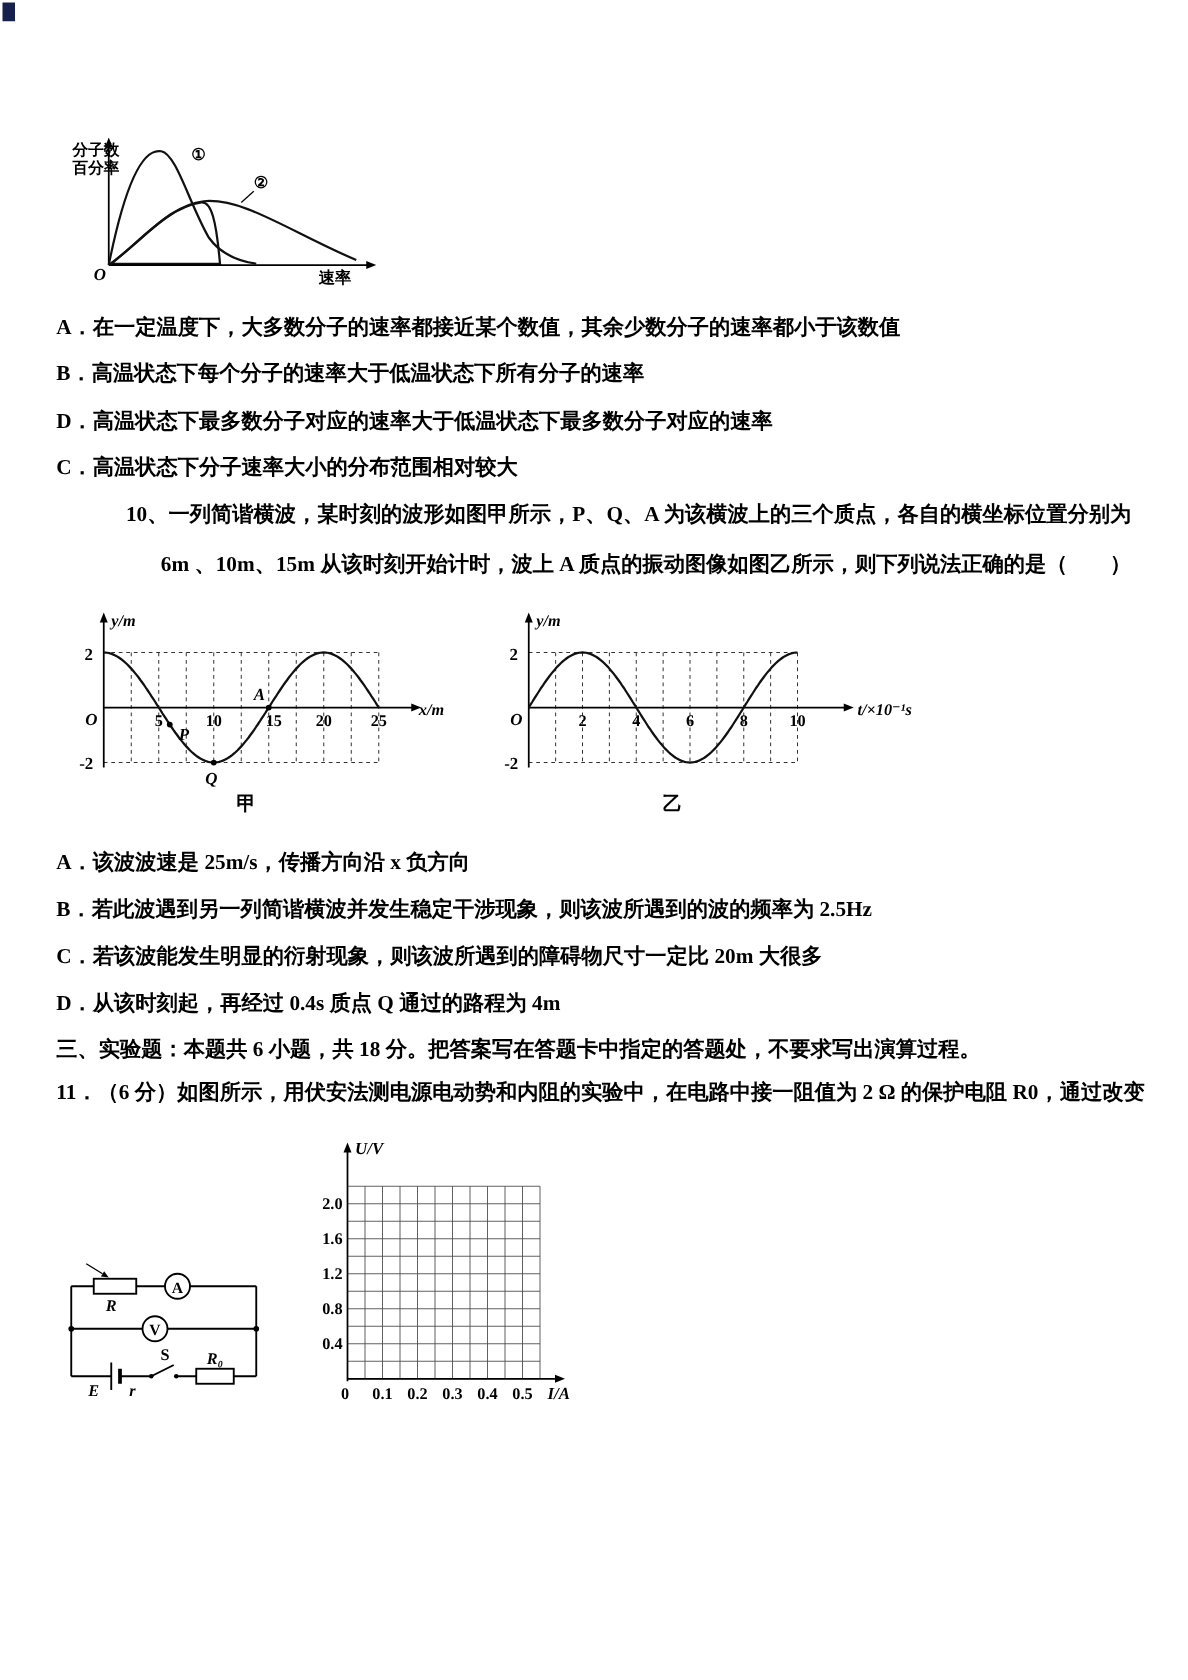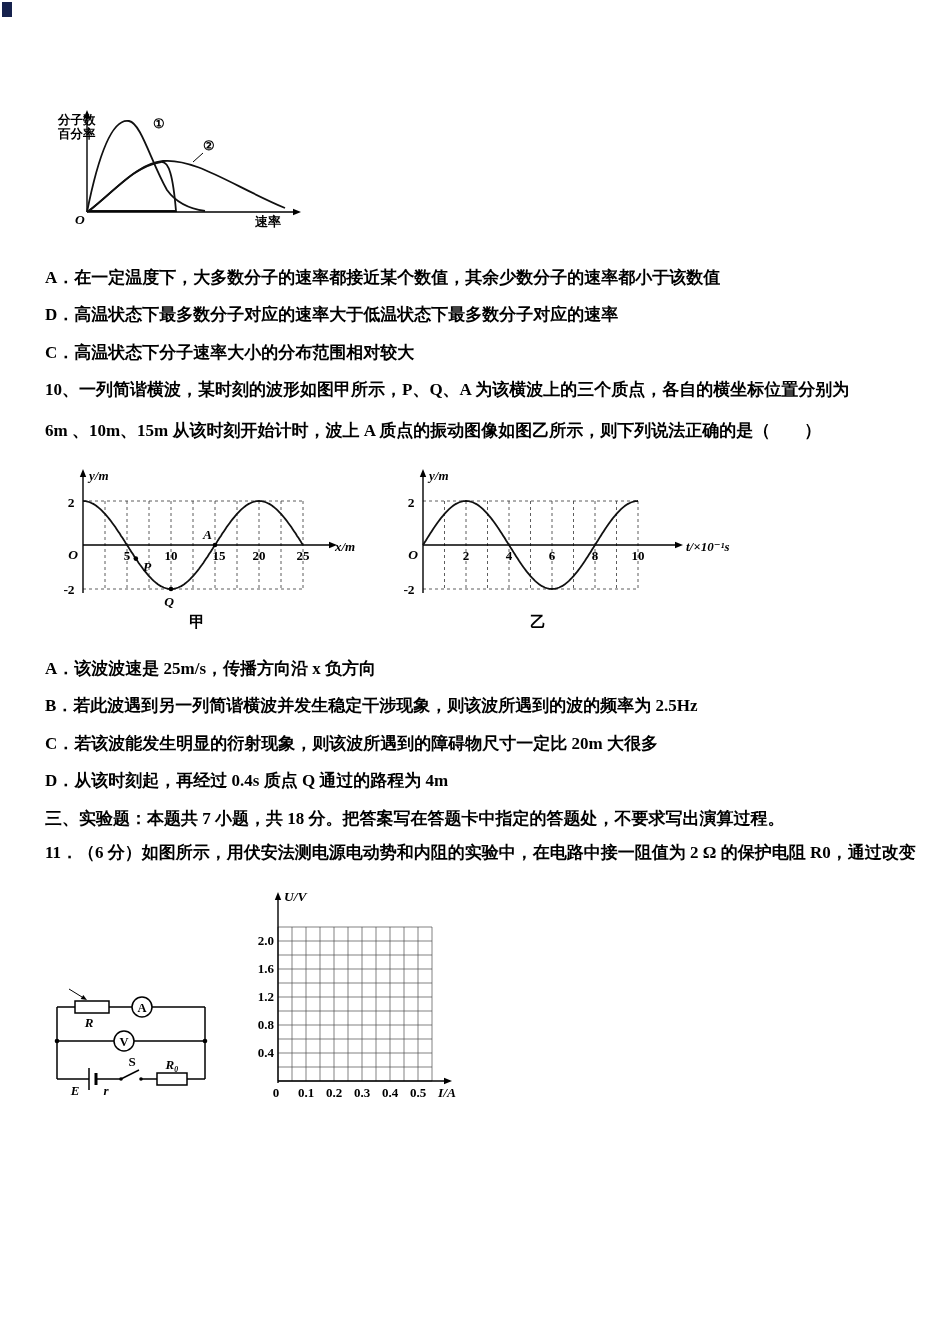--- a/index.html
+++ b/index.html
@@ -4,24 +4,24 @@
 <style>
   html,body{margin:0;padding:0;background:#fff;}
   body{
     width:950px;height:1344px;overflow:hidden;position:relative;
     font-family:"Liberation Serif","DejaVu Serif",serif;
     font-weight:bold;color:#000;
   }
   .page{padding:0 45px;position:relative;}
   .corner-mark{position:absolute;left:2px;top:2px;width:10px;height:15px;background:#16224d;}
   .fig1{margin:104px 0 0 12px;text-decoration:underline;}
-  .opts{margin-top:36px;}
+  .opts{margin-top:20px;}
   .line{font-size:17px;line-height:1.2;margin:0 0 17px 0;white-space:nowrap;}
   .stem{margin-top:4px;}
-  .stem .line{margin-bottom:20px;}
+  .stem .line{margin-bottom:20px;text-align:right;}
   .waves{display:flex;align-items:flex-start;gap:14px;margin:6px 0 4px 2px;}
   .opts2{margin-top:26px;}
   .section-line{font-size:17px;line-height:1.2;margin:0 0 14px 0;white-space:nowrap;}
   .bottomfigs{display:flex;align-items:flex-start;margin-top:6px;}
   .circuit-wrap{margin-top:84px;margin-left:0;}
   .grid-wrap{margin-left:18px;}
   svg{display:block;}
   svg text{font-family:"Liberation Serif","DejaVu Serif",serif;font-weight:bold;}
   .it{font-style:italic;}
   .dash line{stroke:#333;stroke-width:0.8;stroke-dasharray:3,3;}
@@ -52,20 +52,21 @@
       <text x="1" y="34" font-size="12.5">百分率</text>
       <text x="96" y="24" font-size="13">①</text>
       <text x="146" y="46" font-size="13">②</text>
       <text class="it" x="18" y="120" font-size="13.5">O</text>
       <text x="198" y="122" font-size="13">速率</text>
     </svg>
   </div>
 
   <div class="opts">
     <div class="line">A．在一定温度下，大多数分子的速率都接近某个数值，其余少数分子的速率都小于该数值</div>
+    <div class="line">B．高温状态下每个分子的速率大于低温状态下所有分子的速率</div>
     <div class="line">D．高温状态下最多数分子对应的速率大于低温状态下最多数分子对应的速率</div>
     <div class="line">C．高温状态下分子速率大小的分布范围相对较大</div>
   </div>
 
   <div class="stem">
     <div class="line">10、一列简谐横波，某时刻的波形如图甲所示，P、Q、A 为该横波上的三个质点，各自的横坐标位置分别为</div>
     <div class="line">6m 、10m、15m 从该时刻开始计时，波上 A 质点的振动图像如图乙所示，则下列说法正确的是（　　）</div>
   </div>
 
   <div class="waves">
@@ -143,21 +144,21 @@
     </svg>
   </div>
 
   <div class="opts2">
     <div class="line">A．该波波速是 25m/s，传播方向沿 x 负方向</div>
     <div class="line">B．若此波遇到另一列简谐横波并发生稳定干涉现象，则该波所遇到的波的频率为 2.5Hz</div>
     <div class="line">C．若该波能发生明显的衍射现象，则该波所遇到的障碍物尺寸一定比 20m 大很多</div>
     <div class="line">D．从该时刻起，再经过 0.4s 质点 Q 通过的路程为 4m</div>
   </div>
 
-  <div class="section-line">三、实验题：本题共 7 小题，共 18 分。把答案写在答题卡中指定的答题处，不要求写出演算过程。</div>
+  <div class="section-line">三、实验题：本题共 6 小题，共 18 分。把答案写在答题卡中指定的答题处，不要求写出演算过程。</div>
 
   <div class="stem">
     <div class="line">11．（6 分）如图所示，用伏安法测电源电动势和内阻的实验中，在电路中接一阻值为 2 Ω 的保护电阻 R0，通过改变</div>
   </div>
 
   <div class="bottomfigs">
 
     <div class="circuit-wrap">
       <svg width="175" height="135" viewBox="0 0 175 135">
         <line class="wire" x1="12" y1="40" x2="30" y2="40"></line>

